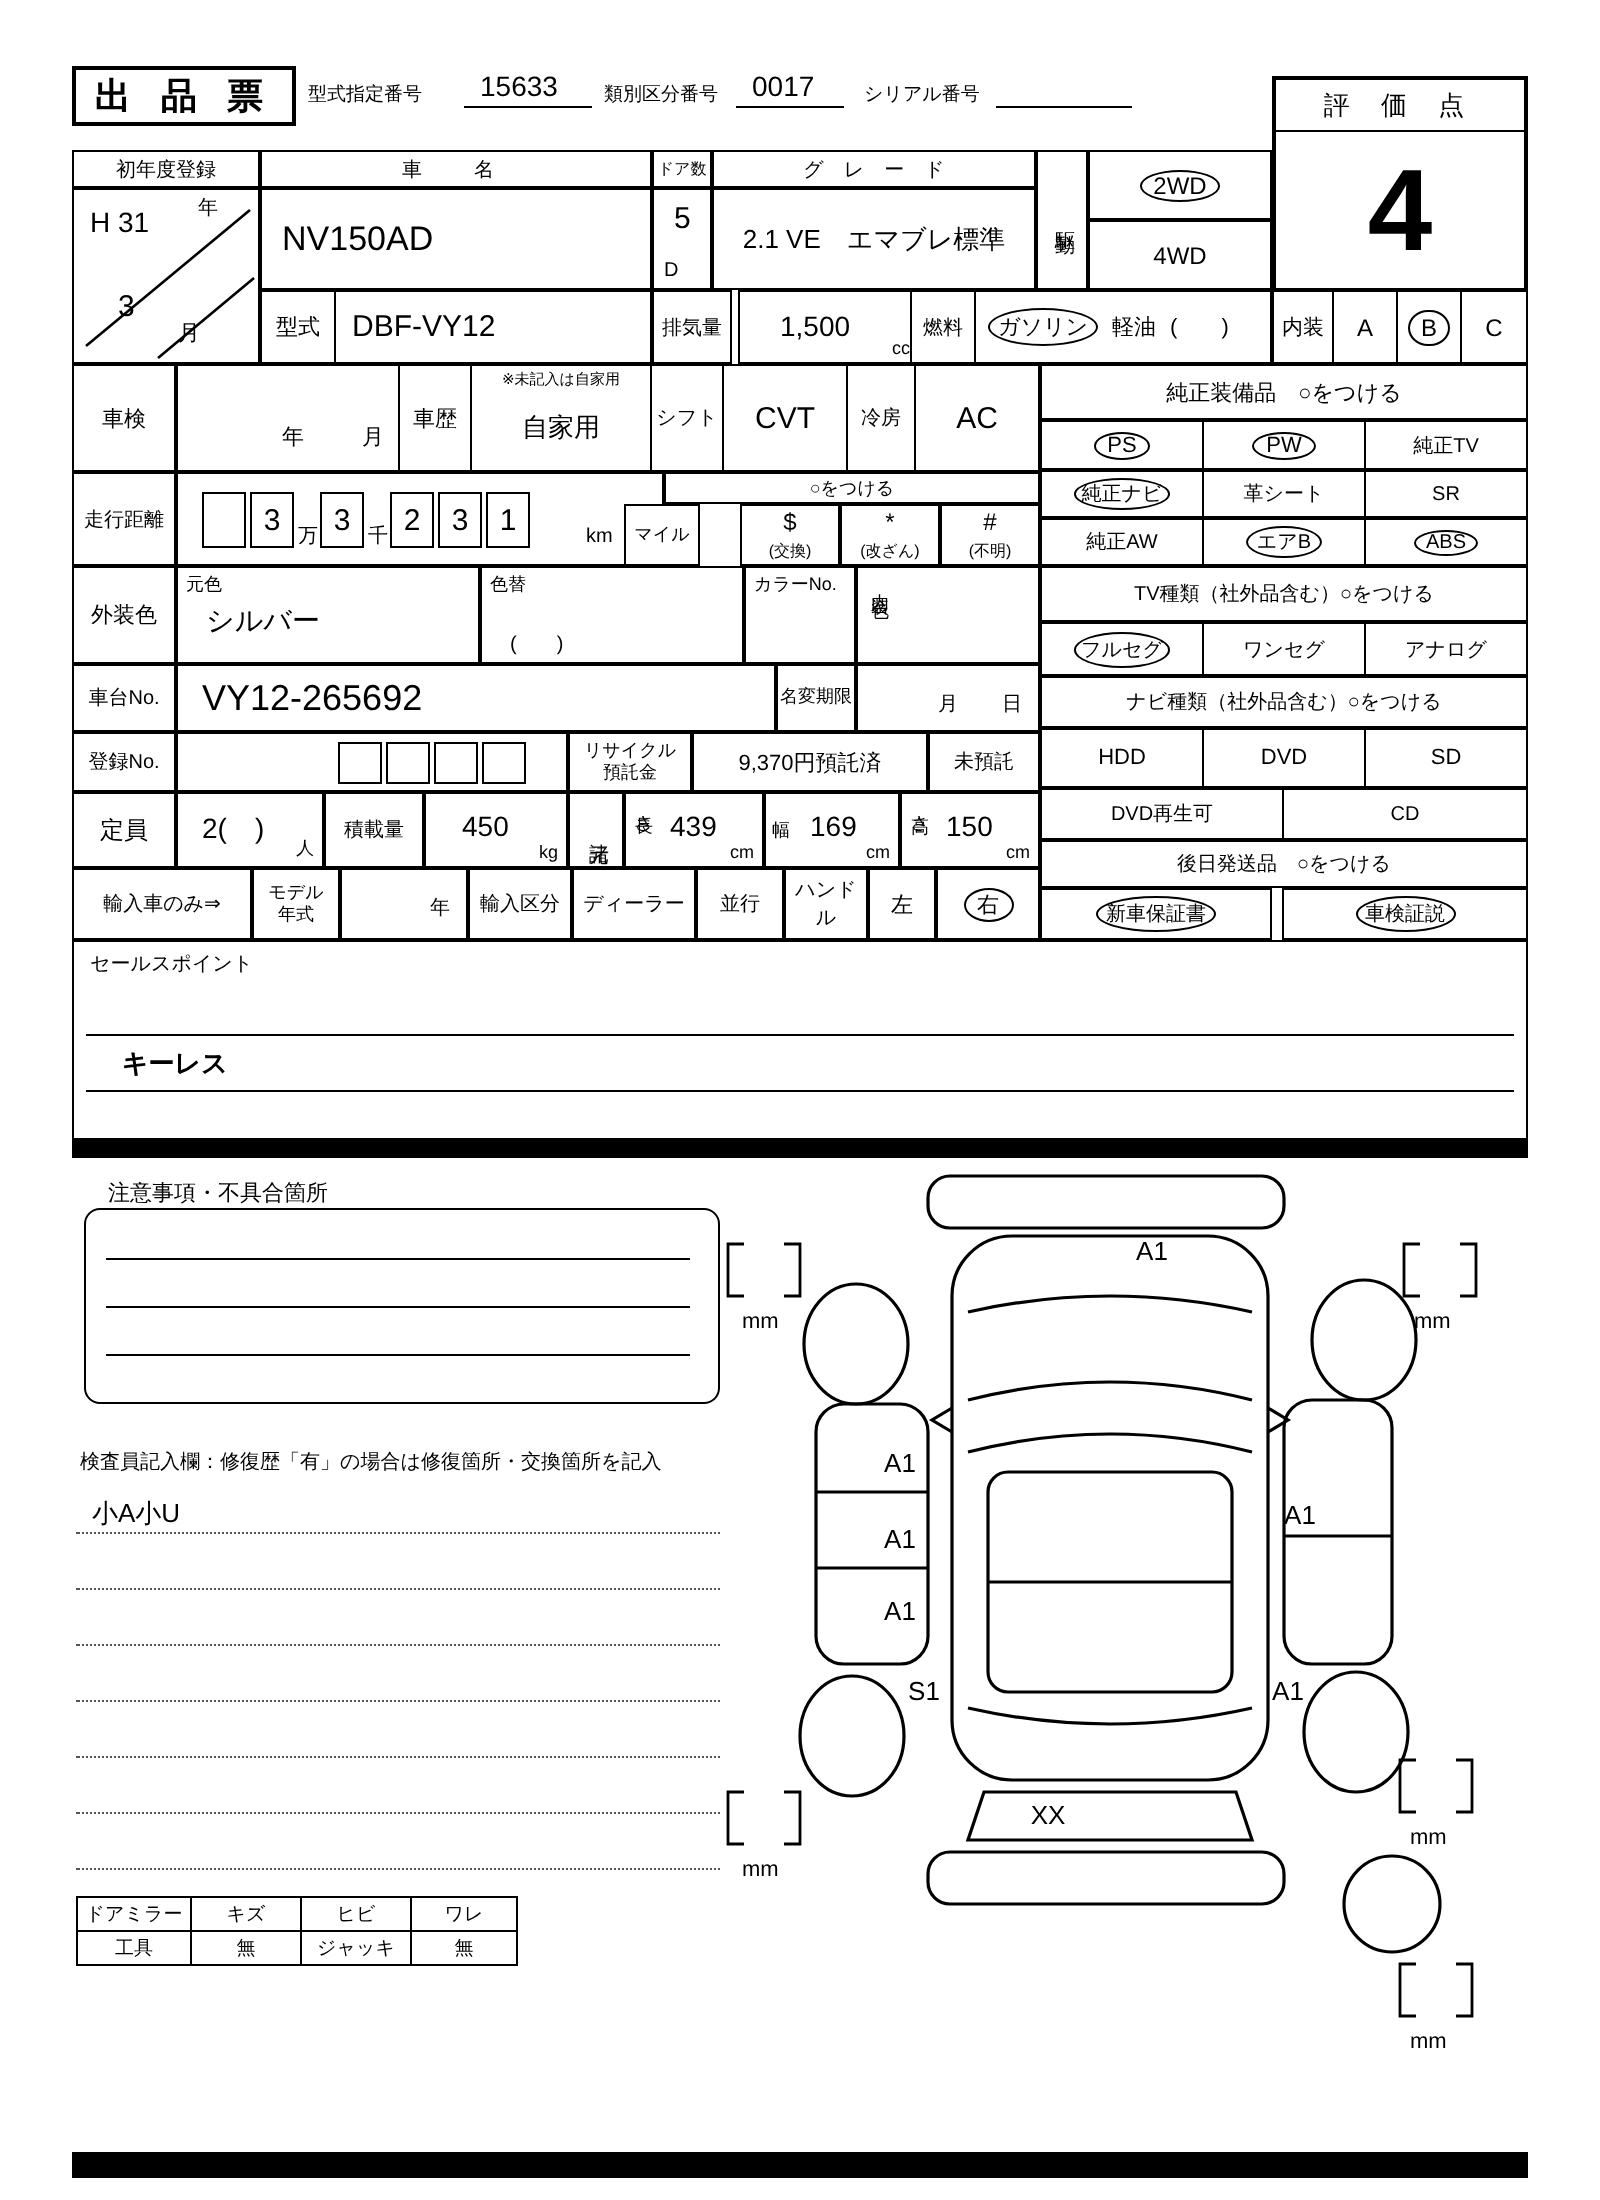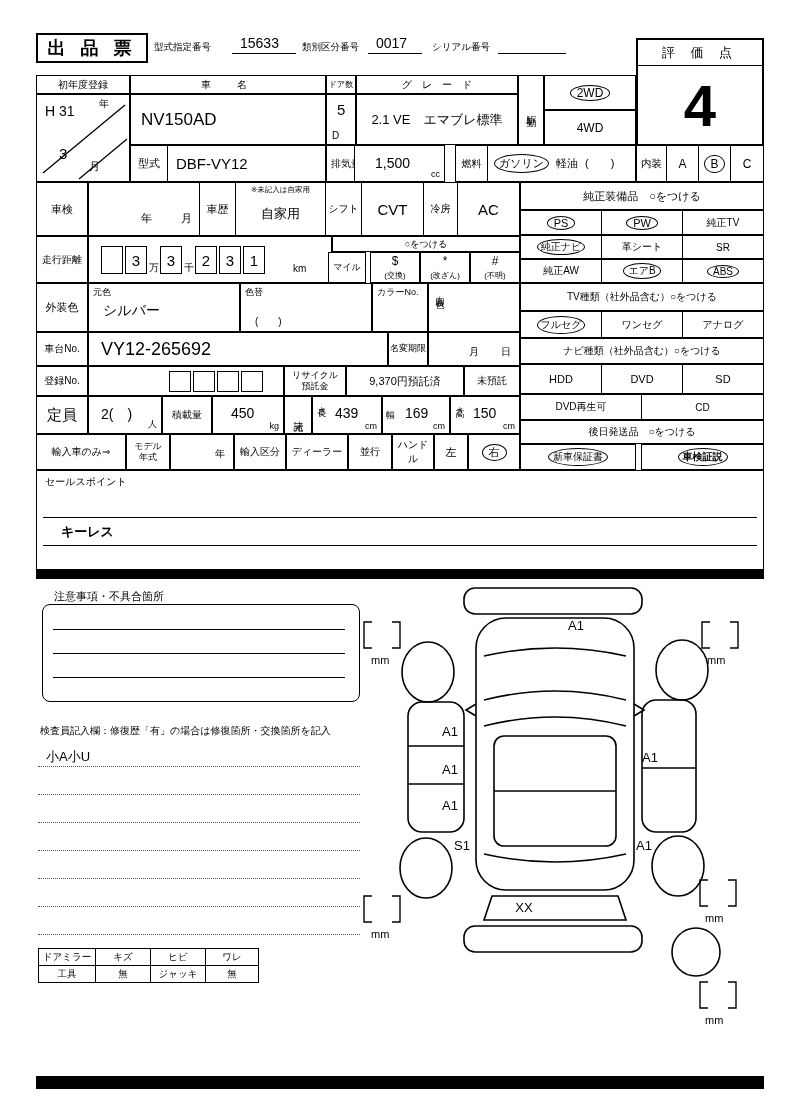--- a/index.html
+++ b/index.html
@@ -68,21 +68,21 @@
 <div class="c" style="left:130px;top:94px;width:196px;height:51px;display:flex;align-items:center;padding-left:10px;font-size:17px;">NV150AD</div>
 <div class="c" style="left:326px;top:94px;width:30px;height:51px;">
   <span class="abs" style="left:10px;top:6px;font-size:15px;">5</span>
   <span class="abs" style="left:5px;bottom:3px;font-size:10px;">D</span>
 </div>
 <div class="c ctr" style="left:356px;top:94px;width:162px;height:51px;font-size:13px;">2.1 VE　エマブレ標準</div>
 
 <div class="c ctr" style="left:130px;top:145px;width:38px;height:37px;font-size:11px;">型式</div>
 <div class="c" style="left:167px;top:145px;width:159px;height:37px;display:flex;align-items:center;padding-left:8px;font-size:15px;">DBF-VY12</div>
 <div class="c ctr" style="left:326px;top:145px;width:40px;height:37px;font-size:10px;">排気量</div>
-<div class="c" style="left:354px;top:145px;width:91px;height:37px;">
+<div class="c" style="left:369px;top:145px;width:91px;height:37px;">
   <span class="abs" style="left:20px;top:9px;font-size:14px;">1,500</span>
   <span class="unit">cc</span>
 </div>
 <div class="c ctr" style="left:455px;top:145px;width:33px;height:37px;font-size:10px;">燃料</div>
 <div class="c" style="left:487px;top:145px;width:149px;height:37px;display:flex;align-items:center;gap:7px;padding-left:6px;font-size:11px;">
   <span class="circ" style="padding:1px 4px;">ガソリン</span>
   <span>軽油</span>
   <span>(　　)</span>
 </div>
 
@@ -107,21 +107,21 @@
   <div class="box" style="left:36px;top:9px;width:22px;height:28px;">3</div>
   <span class="abs" style="left:60px;top:24px;font-size:10px;">万</span>
   <div class="box" style="left:71px;top:9px;width:22px;height:28px;">3</div>
   <span class="abs" style="left:95px;top:24px;font-size:10px;">千</span>
   <div class="box" style="left:106px;top:9px;width:22px;height:28px;">2</div>
   <div class="box" style="left:130px;top:9px;width:22px;height:28px;">3</div>
   <div class="box" style="left:154px;top:9px;width:22px;height:28px;">1</div>
   <span class="abs" style="left:204px;top:26px;font-size:10px;">km</span>
 </div>
 <div class="c ctr" style="left:332px;top:236px;width:188px;height:16px;font-size:9px;">○をつける</div>
-<div class="c ctr" style="left:328px;top:252px;width:38px;height:31px;font-size:9px;">マイル</div>
+<div class="c ctr" style="left:312px;top:252px;width:38px;height:31px;font-size:9px;">マイル</div>
 <div class="c" style="left:370px;top:252px;width:50px;height:31px;">
   <div class="ctr" style="height:16px;font-size:12px;">$</div>
   <div class="ctr" style="height:13px;font-size:8px;">(交換)</div>
 </div>
 <div class="c" style="left:420px;top:252px;width:50px;height:31px;">
   <div class="ctr" style="height:16px;font-size:12px;">*</div>
   <div class="ctr" style="height:13px;font-size:8px;">(改ざん)</div>
 </div>
 <div class="c" style="left:470px;top:252px;width:50px;height:31px;">
   <div class="ctr" style="height:16px;font-size:12px;">#</div>
@@ -156,21 +156,21 @@
 <div class="c" style="left:88px;top:366px;width:196px;height:30px;">
   <div class="box" style="left:80px;top:4px;width:22px;height:21px;"></div>
   <div class="box" style="left:104px;top:4px;width:22px;height:21px;"></div>
   <div class="box" style="left:128px;top:4px;width:22px;height:21px;"></div>
   <div class="box" style="left:152px;top:4px;width:22px;height:21px;"></div>
 </div>
 <div class="c ctr" style="left:284px;top:366px;width:62px;height:30px;font-size:9px;line-height:1.25;padding:0 4px;">リサイクル預託金</div>
 <div class="c ctr" style="left:346px;top:366px;width:118px;height:30px;font-size:11px;">9,370円預託済</div>
 <div class="c ctr" style="left:464px;top:366px;width:56px;height:30px;font-size:10px;">未預託</div>
 
-<div class="c ctr" style="left:36px;top:396px;width:52px;height:38px;font-size:15px;">定員</div>
+<div class="c ctr" style="left:36px;top:396px;width:52px;height:38px;font-size:12px;">定員</div>
 <div class="c" style="left:88px;top:396px;width:74px;height:38px;">
   <span class="abs" style="left:12px;top:9px;font-size:14px;">2(　)</span>
   <span class="unit">人</span>
 </div>
 <div class="c ctr" style="left:162px;top:396px;width:50px;height:38px;font-size:10px;">積載量</div>
 <div class="c" style="left:212px;top:396px;width:72px;height:38px;">
   <span class="abs" style="left:18px;top:8px;font-size:14px;">450</span>
   <span class="unit">kg</span>
 </div>
 <div class="c ctr" style="left:284px;top:396px;width:28px;height:38px;font-size:10px;">
@@ -235,21 +235,21 @@
 <div class="c ctr" style="left:520px;top:338px;width:244px;height:26px;font-size:10px;">ナビ種類（社外品含む）○をつける</div>
 <div class="c ctr" style="left:520px;top:364px;width:82px;height:30px;font-size:11px;">HDD</div>
 <div class="c ctr" style="left:601px;top:364px;width:82px;height:30px;font-size:11px;">DVD</div>
 <div class="c ctr" style="left:682px;top:364px;width:82px;height:30px;font-size:11px;">SD</div>
 <div class="c ctr" style="left:520px;top:394px;width:122px;height:26px;font-size:10px;">DVD再生可</div>
 <div class="c ctr" style="left:641px;top:394px;width:123px;height:26px;font-size:10px;">CD</div>
 <div class="c ctr" style="left:520px;top:420px;width:244px;height:24px;font-size:10px;">後日発送品　○をつける</div>
 <div class="c ctr" style="left:520px;top:444px;width:116px;height:26px;font-size:10px;">
     <span class="circ" style="padding:1px 4px;">新車保証書</span>
   </div>
-<div class="c ctr" style="left:641px;top:444px;width:123px;height:26px;font-size:10px;font-weight:bold;">
+<div class="c ctr" style="left:641px;top:444px;width:123px;height:26px;font-size:10px;">
     <span class="circ" style="padding:1px 4px;">車検証説</span>
   </div>
 
 <div class="c" style="left:36px;top:470px;width:728px;height:100px;">
   <span class="abs" style="left:8px;top:4px;font-size:10px;">セールスポイント</span>
   <div class="hline" style="left:6px;top:46px;width:714px;"></div>
   <span class="abs" style="left:24px;top:52px;font-size:13px;font-weight:bold;">キーレス</span>
   <div class="hline" style="left:6px;top:74px;width:714px;"></div>
 </div>
 <div class="bar" style="left:36px;top:570px;width:728px;height:9px;"></div>

